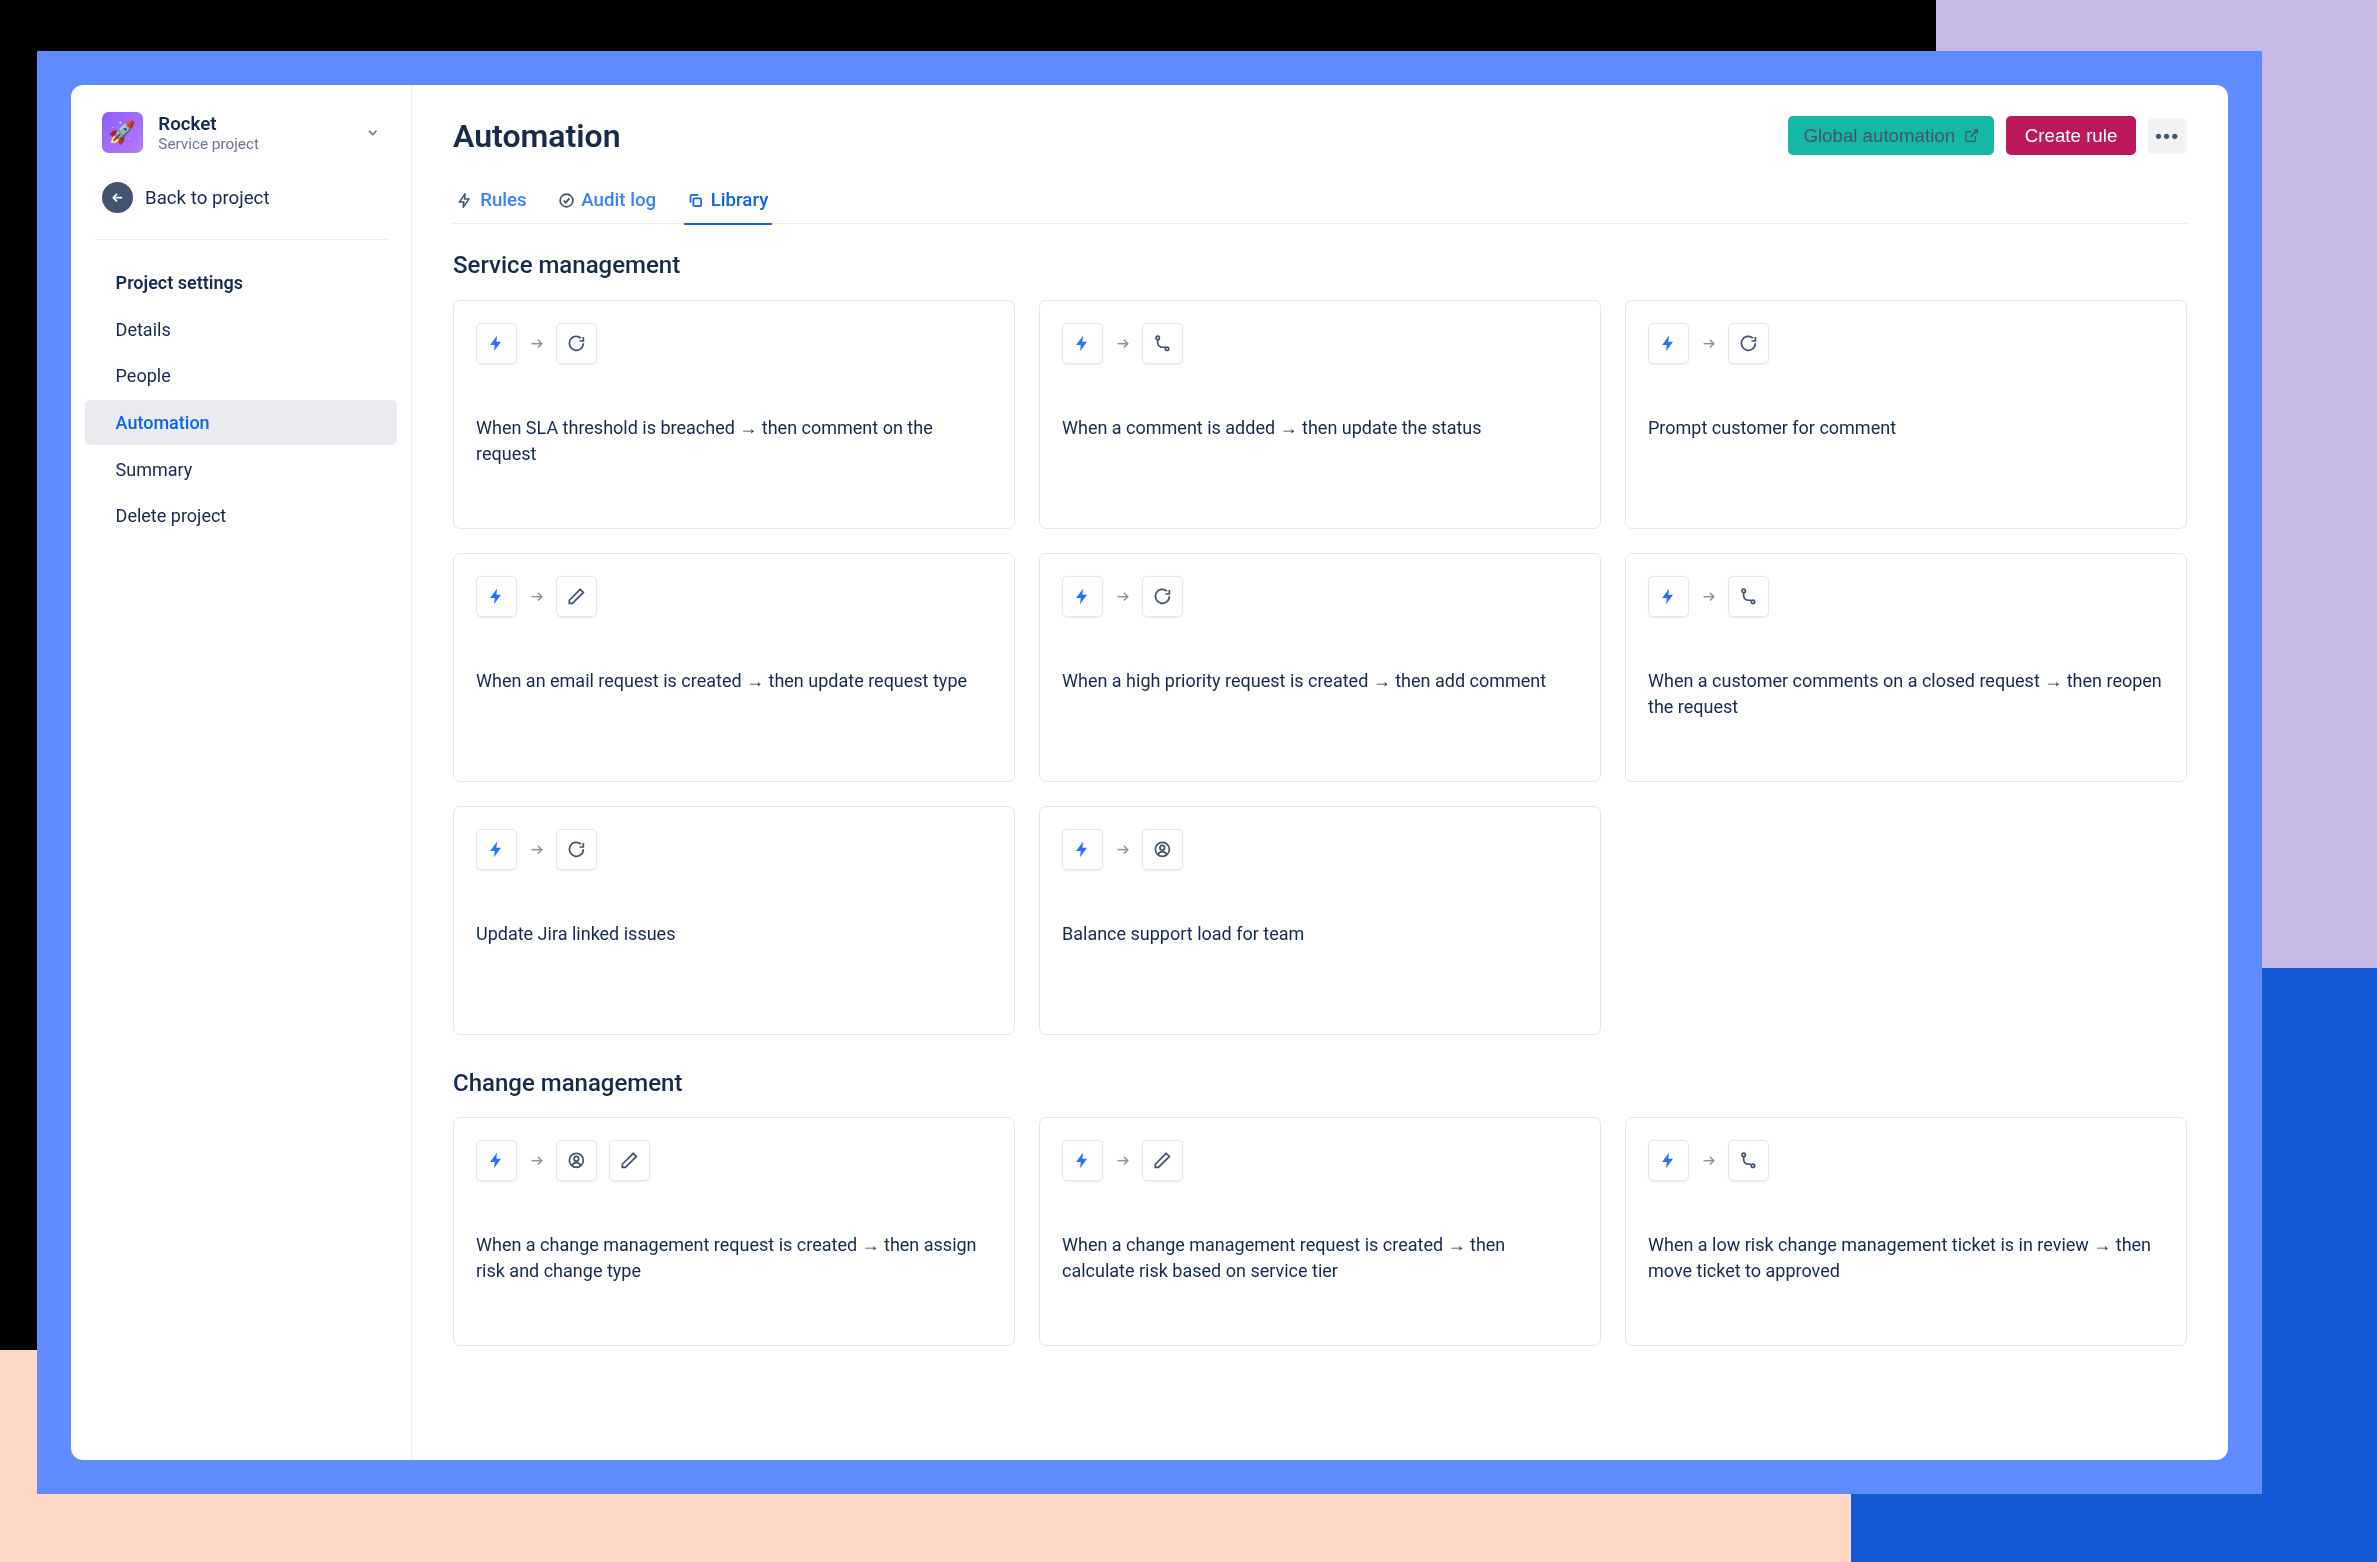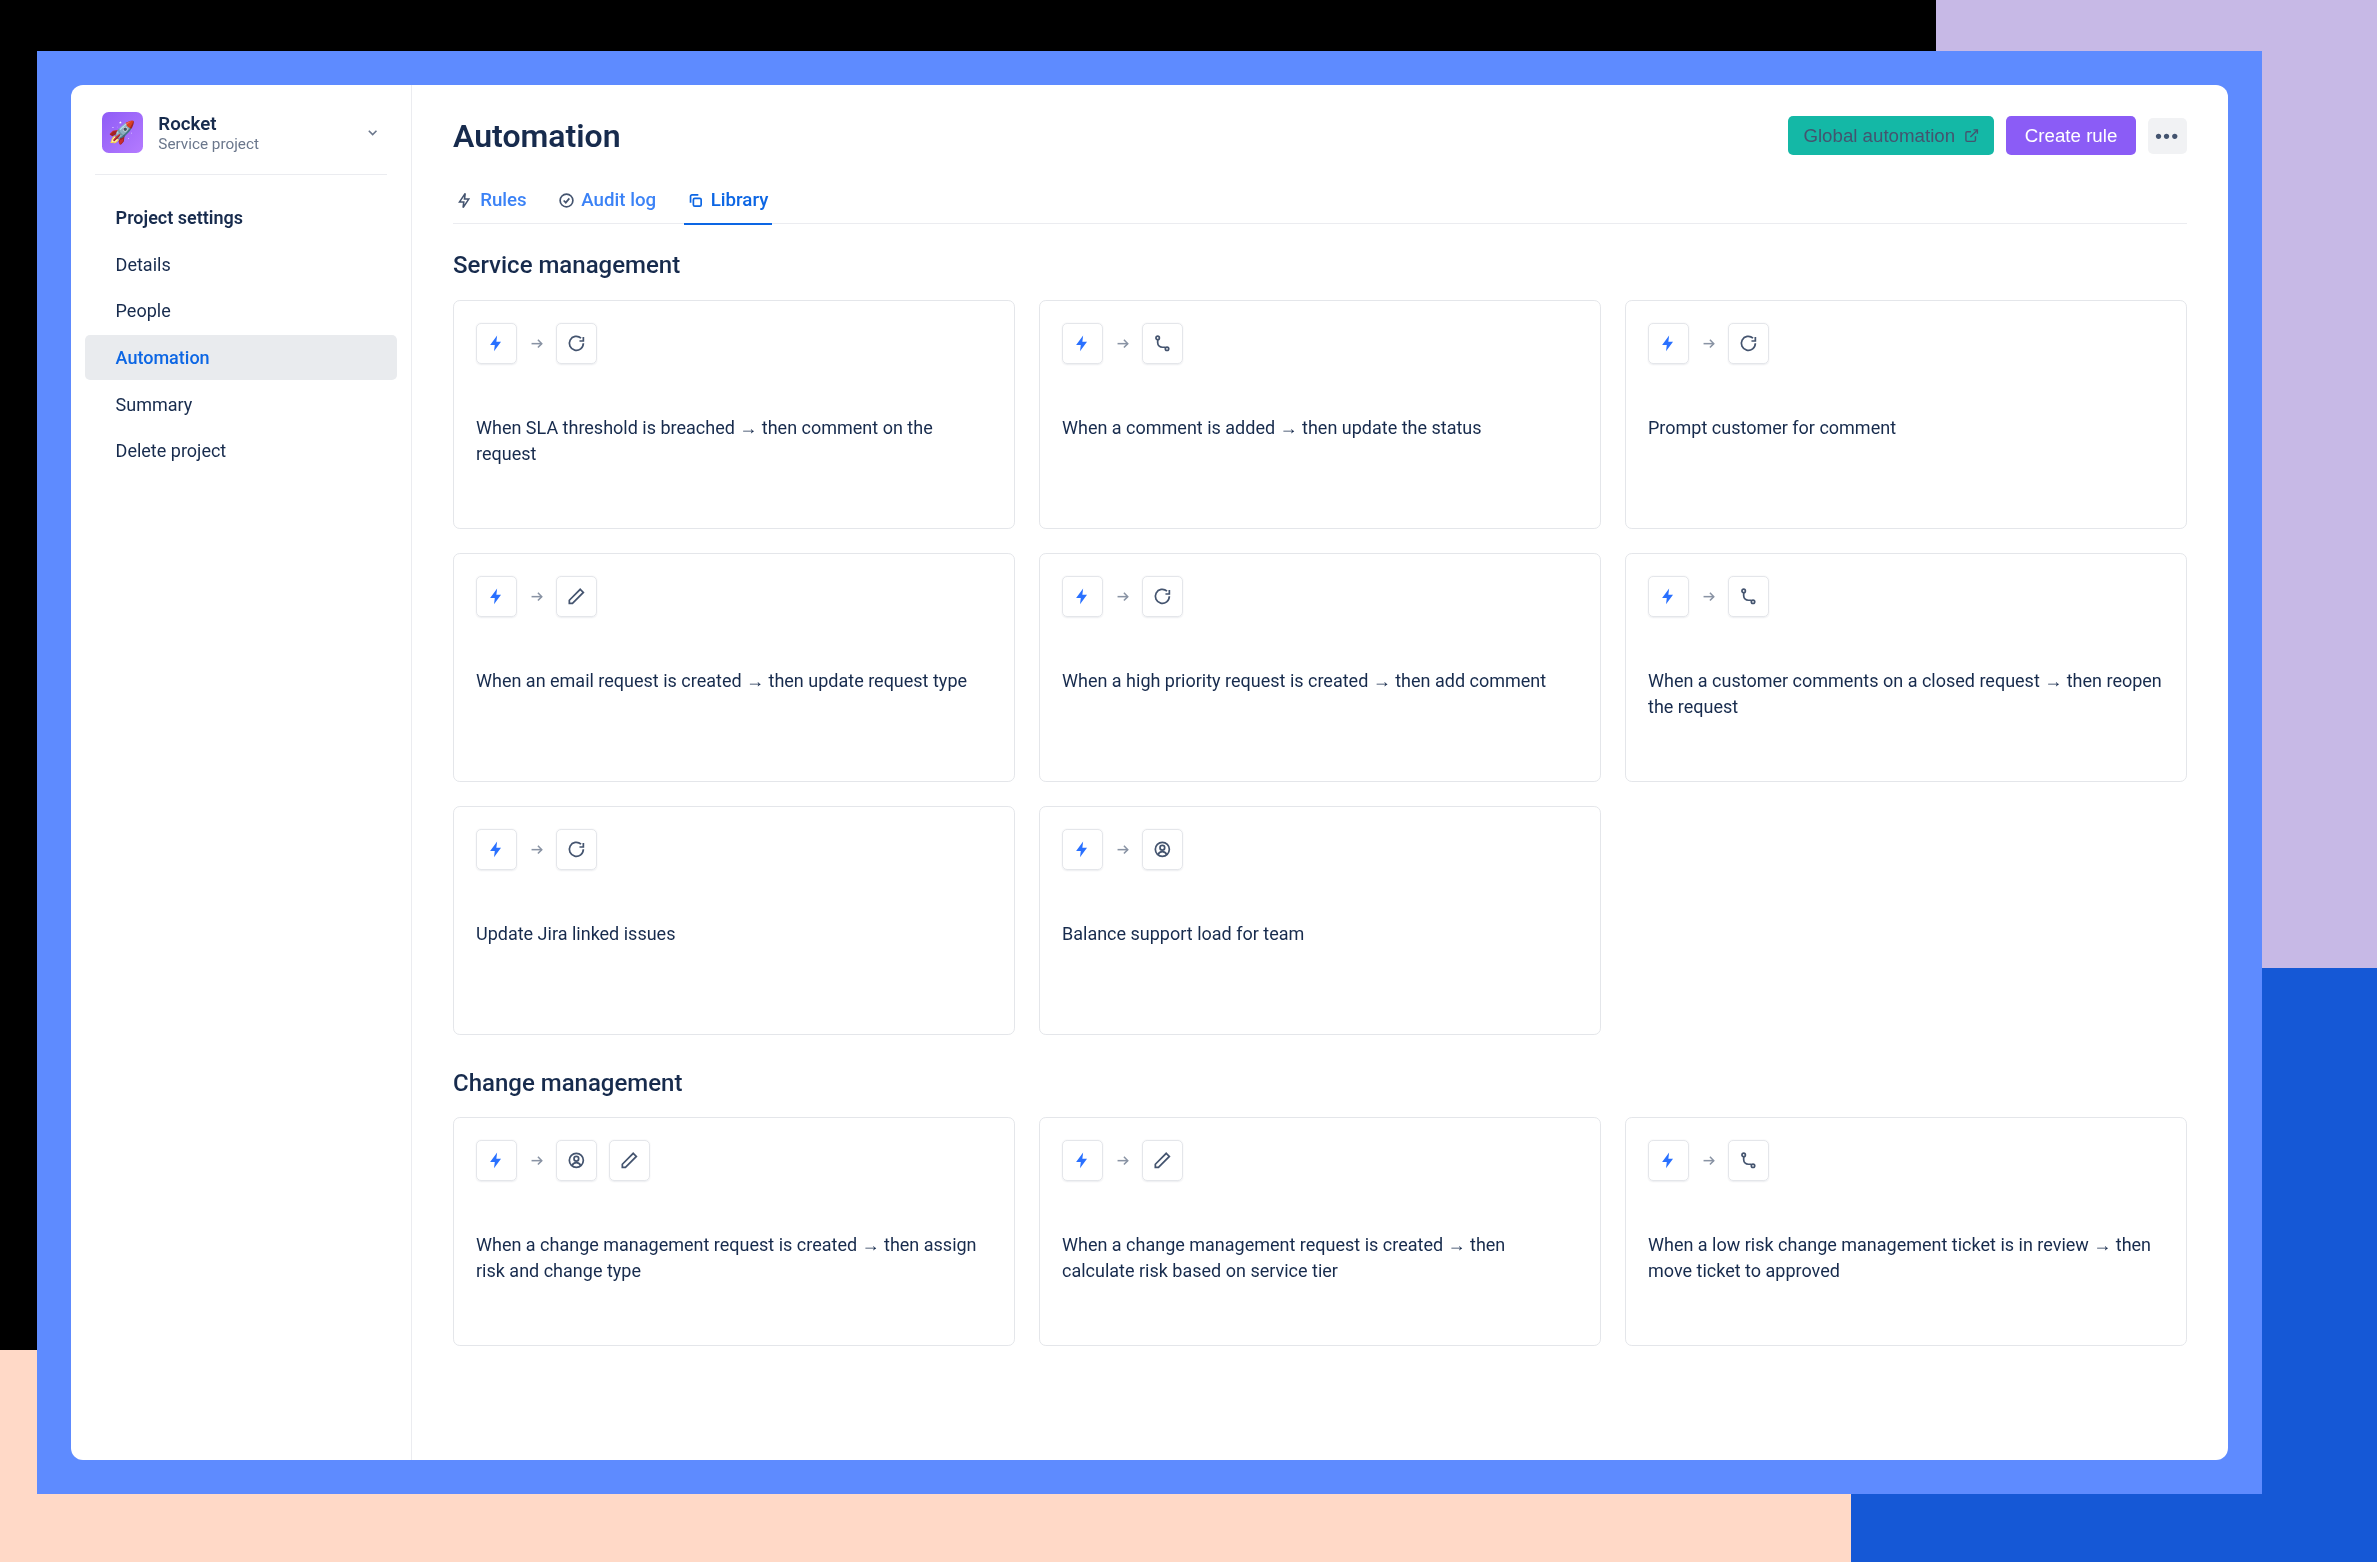--- a/index.html
+++ b/index.html
@@ -105,21 +105,21 @@
   }
   .header-actions { display:flex; align-items:center; gap:12px; }
   .ghost-btn {
     display:flex; align-items:center; gap:8.5px;
     background:#14b8a6; color:#44546F;
     padding: 8.5px 15.3px; border-radius:5.1px;
     font-size:18.7px; font-weight:500;
     border:none; cursor:pointer;
   }
   .primary-btn {
-    background:#8b5cf6; color:#fff;
+    background:#be185d; color:#fff;
     padding: 8.5px 18.7px; border-radius:5.1px;
     font-size:18.7px; font-weight:500;
     border:none; cursor:pointer;
   }
   .overflow-btn {
     background:#F1F2F4; color:#44546F;
     width:39px; height:36px; border-radius:5.1px;
     border:none; cursor:pointer;
     display:flex; align-items:center; justify-content:center;
     font-size:18.7px; letter-spacing:1.7px;
@@ -187,20 +187,29 @@
           <div class="project-name">Rocket</div>
           <div class="project-type">Service project</div>
         </div>
         <div class="chev-down">
           <svg width="15.3" height="15.3" viewBox="0 0 24 24" fill="none" stroke="#6B778C" stroke-width="2.5">
               <polyline points="6 9 12 15 18 9"></polyline>
             </svg>
         </div>
       </div>
 
+      <div class="back-row">
+        <div class="back-circle">
+          <svg width="15.3" height="15.3" viewBox="0 0 24 24" fill="none" stroke="#fff" stroke-width="2.5">
+              <line x1="19" y1="12" x2="5" y2="12"></line>
+              <polyline points="11 18 5 12 11 6"></polyline>
+            </svg>
+        </div>
+        <div class="back-label">Back to project</div>
+      </div>
 
       <div class="sidebar-divider"></div>
 
       <div class="nav-item header">Project settings</div>
       <div id="nav-items">
           <div class="nav-item">Details</div>
           <div class="nav-item">People</div>
           <div class="nav-item active">Automation</div>
           <div class="nav-item">Summary</div>
           <div class="nav-item">Delete project</div>

